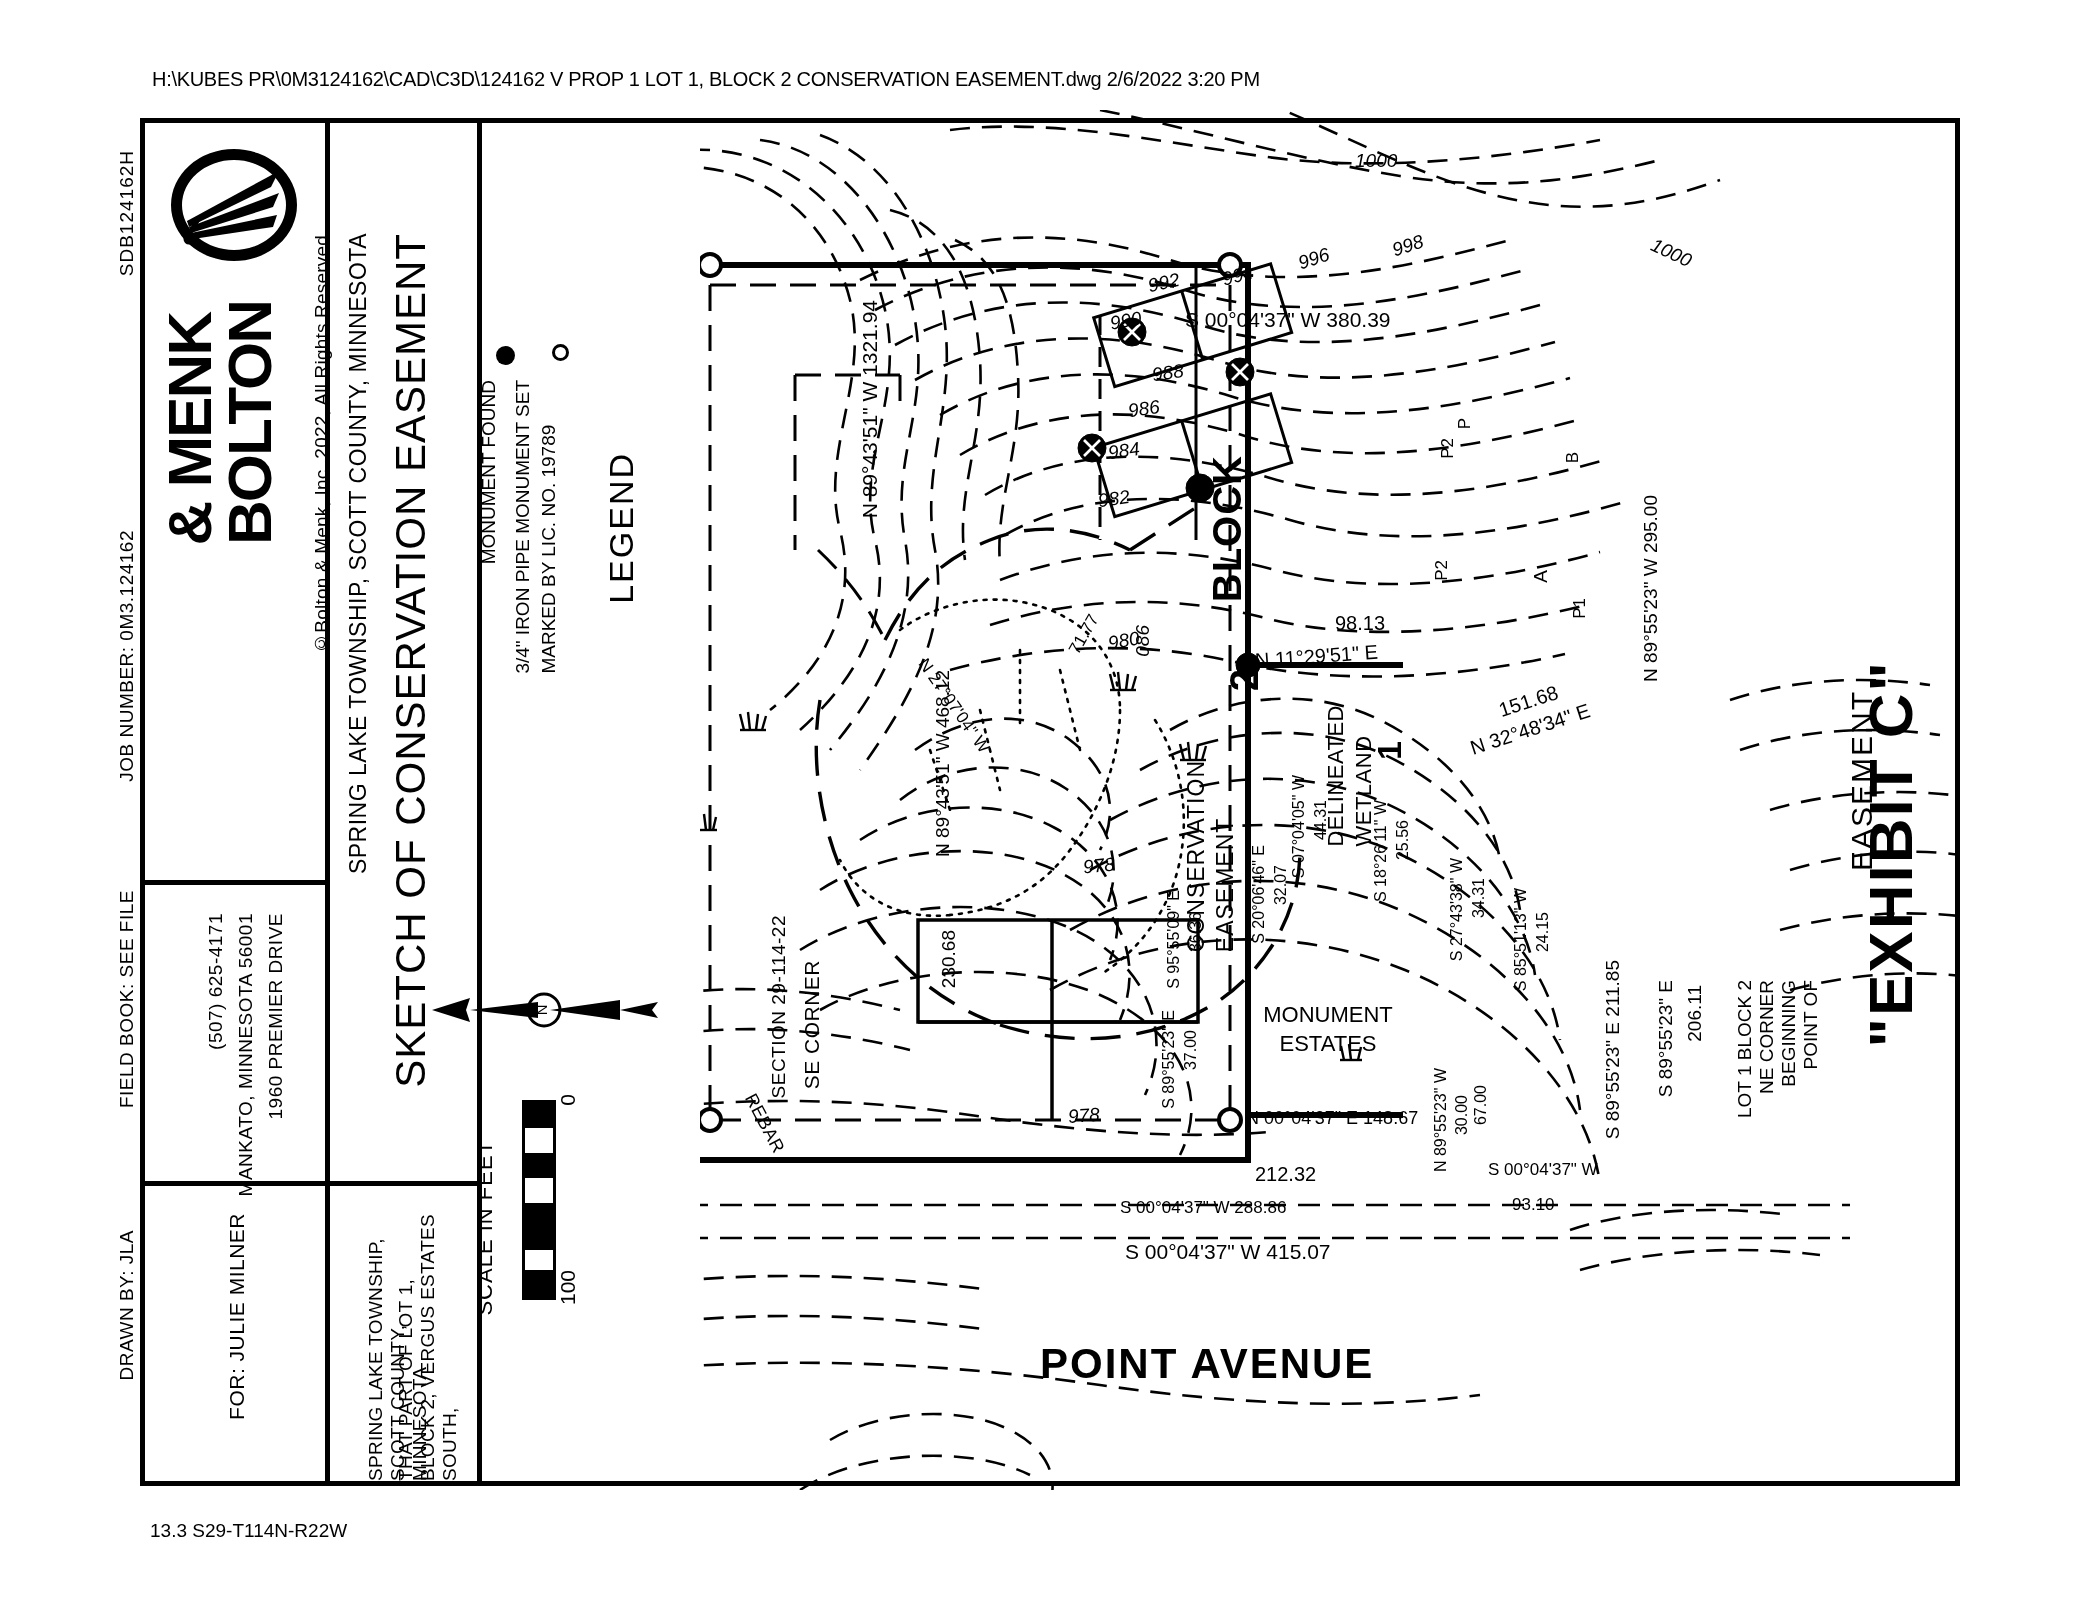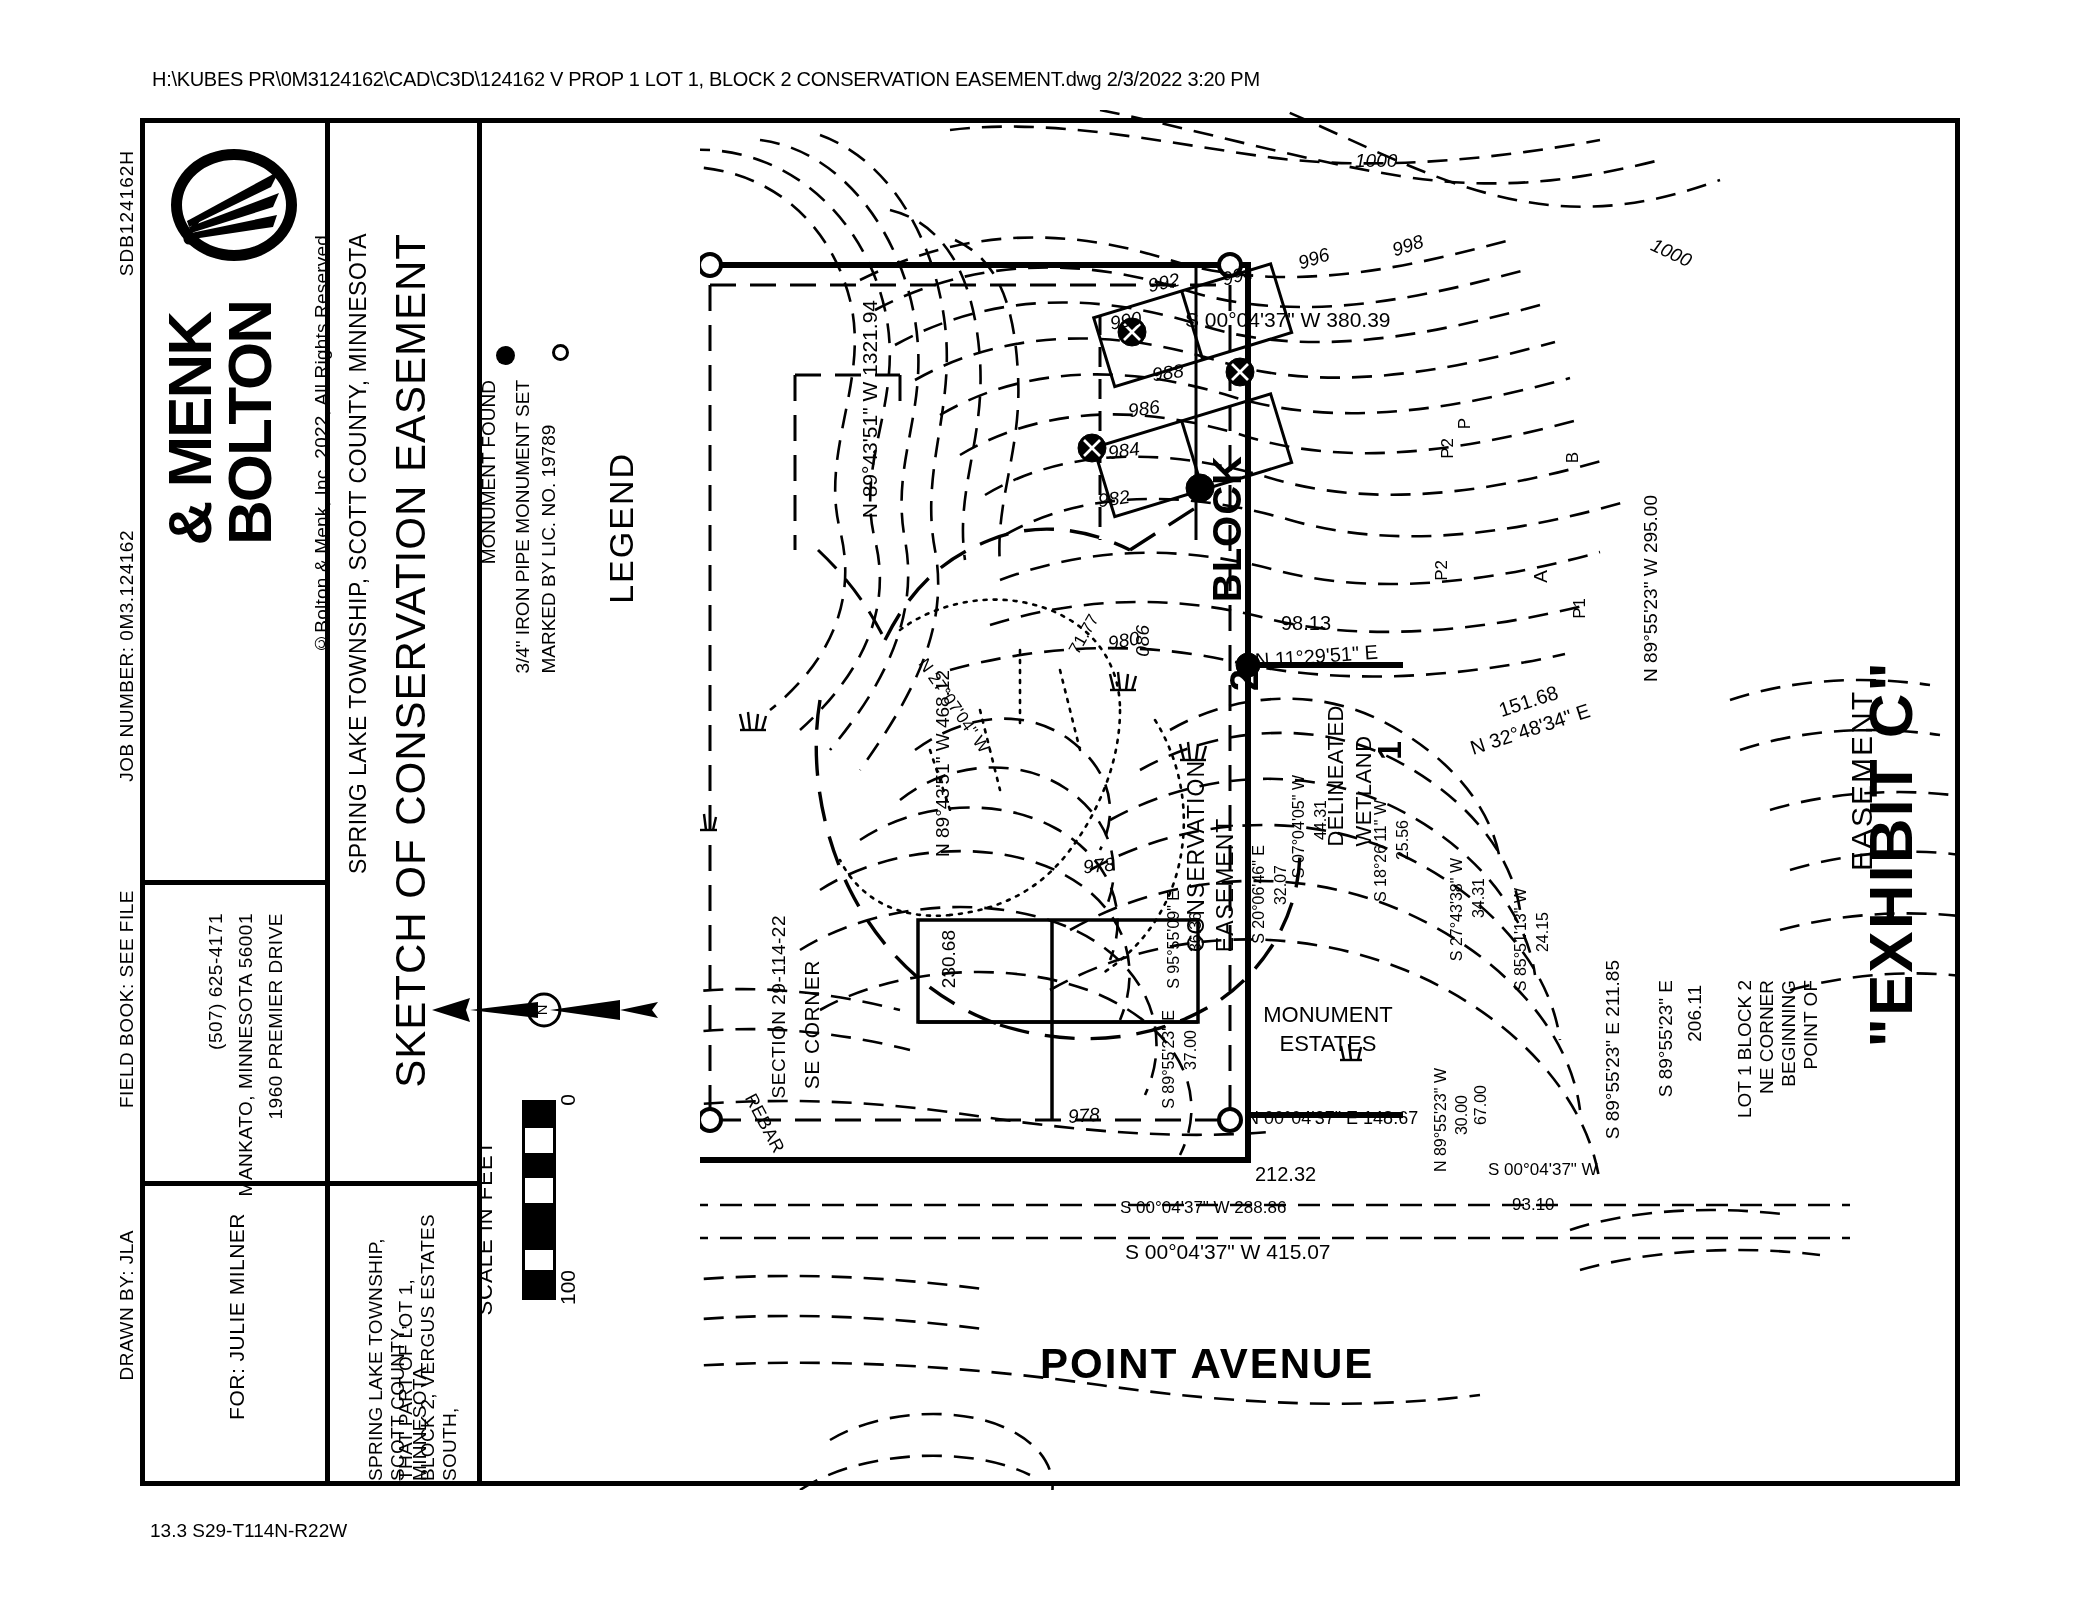--- a/index.html
+++ b/index.html
@@ -52,21 +52,21 @@
   .lbl{position:absolute;font-size:17px;white-space:nowrap;line-height:1.15;}
   .lbl-lg{position:absolute;font-size:21px;white-space:nowrap;}
   .contour{position:absolute;font-size:19px;font-style:italic;}
   .big-rot{position:absolute;font-size:40px;font-weight:600;letter-spacing:1px;}
 </style>
 </head>
 <body>
 
 <div class="abs" id="sheet-border"></div>
 
-<div class="abs" id="header-path">H:\KUBES  PR\0M3124162\CAD\C3D\124162  V  PROP  1 LOT 1, BLOCK 2 CONSERVATION EASEMENT.dwg 2/3/2022 3:20 PM</div>
+<div class="abs" id="header-path">H:\KUBES  PR\0M3124162\CAD\C3D\124162  V  PROP  1 LOT 1, BLOCK 2 CONSERVATION EASEMENT.dwg 2/6/2022 3:20 PM</div>
 <div class="abs" id="footer-note">13.3 S29-T114N-R22W</div>
 <div class="abs vert180" id="sheet-id">SDB124162H</div>
 
 <div class="abs" id="tb">
 
   <div class="tbline" style="left:180px;top:0;width:5px;height:1358px;"></div>
   <div class="tbline" style="left:332px;top:0;width:5px;height:1358px;"></div>
   <div class="tbline" style="left:0;top:757px;width:185px;height:5px;"></div>
   <div class="tbline" style="left:0;top:1058px;width:337px;height:5px;"></div>
 
@@ -347,21 +347,21 @@
 <div class="abs vert180" style="left:1602px;top:960px;font-size:19px;">S 89°55'23" E 211.85</div>
 <div class="abs vert180" style="left:1655px;top:980px;font-size:19px;">S 89°55'23" E</div>
 <div class="abs vert180" style="left:1684px;top:985px;font-size:19px;">206.11</div>
 
 <div class="lbl-lg abs" style="left:1125px;top:1240px;">S 00°04'37" W  415.07</div>
 <div class="lbl abs" style="left:1120px;top:1198px;">S 00°04'37" W  288.86</div>
 <div class="lbl abs" style="left:1255px;top:1163px;font-size:20px;">212.32</div>
 <div class="lbl abs" style="left:1512px;top:1195px;">93.10</div>
 <div class="lbl abs" style="left:1488px;top:1160px;">S 00°04'37" W</div>
 
-<div class="lbl abs" style="left:1281px;top:612px;font-size:20px;text-align:right;">98.13</div>
+<div class="lbl abs" style="left:1335px;top:612px;font-size:20px;text-align:right;">98.13</div>
 <div class="lbl abs" style="left:1255px;top:645px;font-size:20px;transform:rotate(-4deg);">N 11°29'51" E</div>
 <div class="lbl abs" style="left:1498px;top:690px;font-size:20px;transform:rotate(-18deg);">151.68</div>
 <div class="lbl abs" style="left:1468px;top:718px;font-size:20px;transform:rotate(-18deg);">N 32°48'34" E</div>
 
 <div class="abs" style="left:930px;top:655px;font-size:17px;transform:rotate(55deg);transform-origin:left top;">N 27°07'04" W</div>
 <div class="abs" style="left:1065px;top:648px;font-size:17px;transform:rotate(-60deg);transform-origin:left top;">71.77</div>
 
 <div class="abs vert180" style="left:1290px;top:775px;font-size:16px;">S 07°04'05" W</div>
 <div class="abs vert180" style="left:1312px;top:800px;font-size:16px;">44.31</div>
 <div class="abs vert180" style="left:1250px;top:845px;font-size:16px;">S 20°06'46" E</div>

